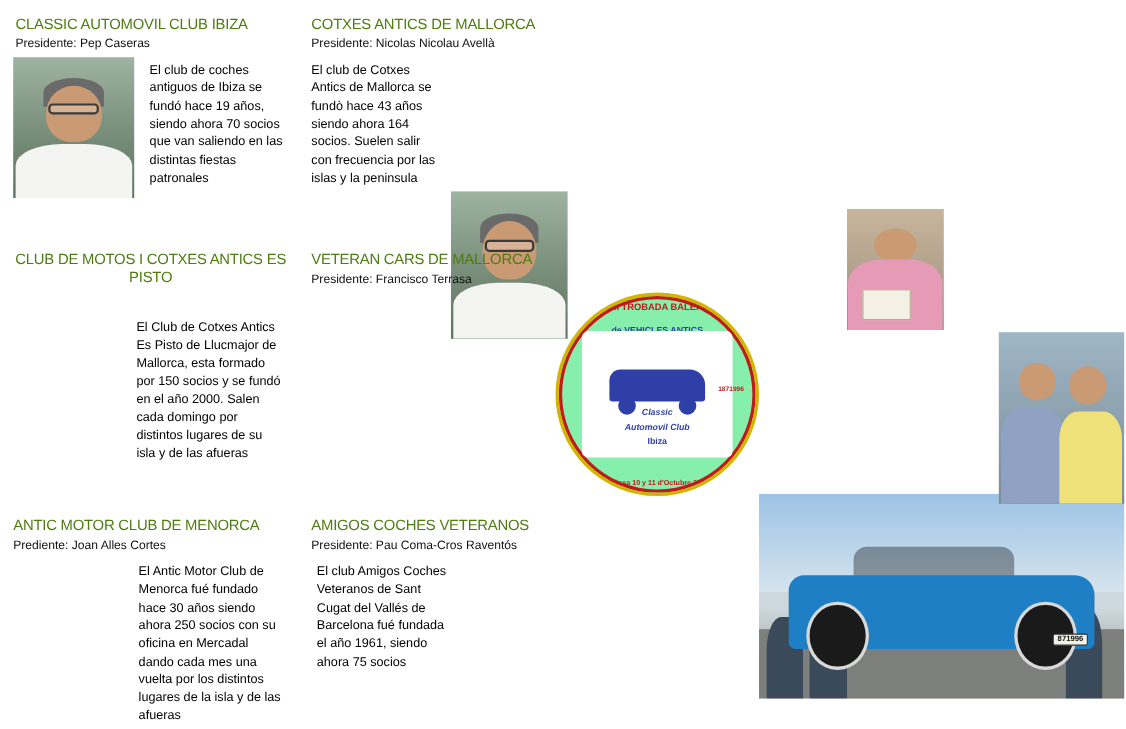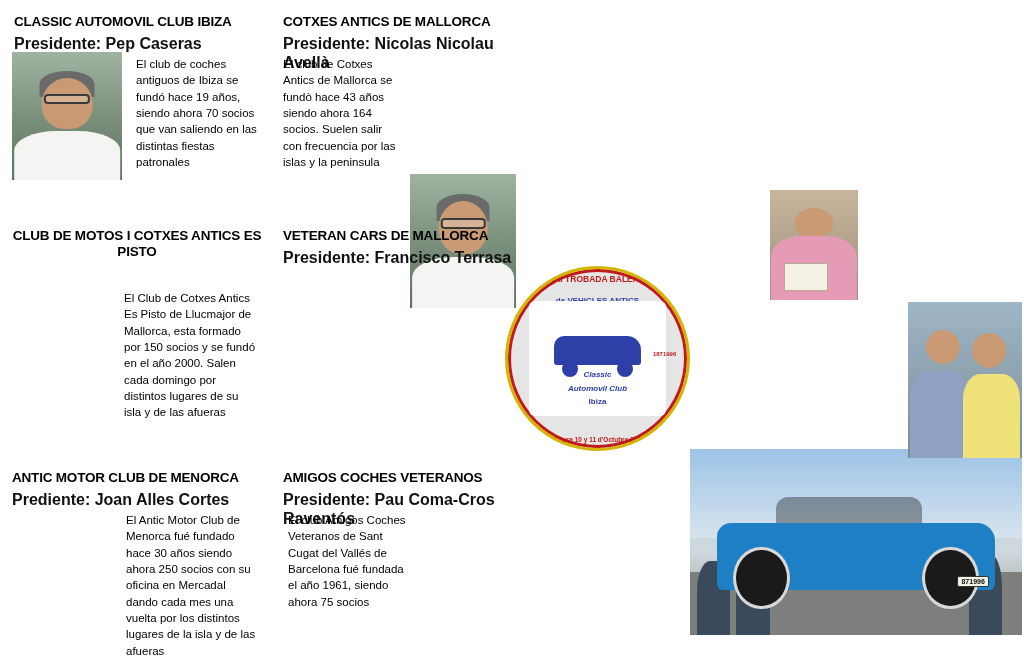--- a/index.html
+++ b/index.html
@@ -13,30 +13,30 @@
   #page {
     position: relative;
     width: 1024px;
     height: 663px;
     background: #ffffff;
   }
   .abs { position: absolute; }
 
   
   .club-title {
-    color: #000000;
-    font-weight: bold;
+    color: #4d7c0f;
+    font-weight: normal;
     font-size: 13.5px;
     line-height: 1.15;
     letter-spacing: -0.2px;
   }
   .club-pres {
     color: #111111;
-    font-weight: bold;
-    font-size: 16px;
+    font-weight: normal;
+    font-size: 11px;
     line-height: 1.2;
   }
   .club-body {
     color: #000000;
     font-weight: normal;
     font-size: 11.5px;
     line-height: 1.42;
   }
 
   
@@ -116,21 +116,21 @@
     border: 3px solid #d8d8d8;
   }
   .carshot .wheel.left { left: 13%; }
   .carshot .wheel.right { right: 13%; }
   .carshot.blue .car-body { background: #1f7fc4; }
 
   
   .logo {
     position: relative;
     border-radius: 50%;
-    background: #e5e5e5;
+    background: #86efac;
     border: 3px solid #d4b400;
     box-shadow: 0 0 0 3px #c01a1a inset;
     overflow: hidden;
   }
   .logo .center {
     position:absolute; left:12%; top:18%; width:76%; height:64%;
     border-radius: 6px;
     background: #ffffff;
   }
   .logo .car {

